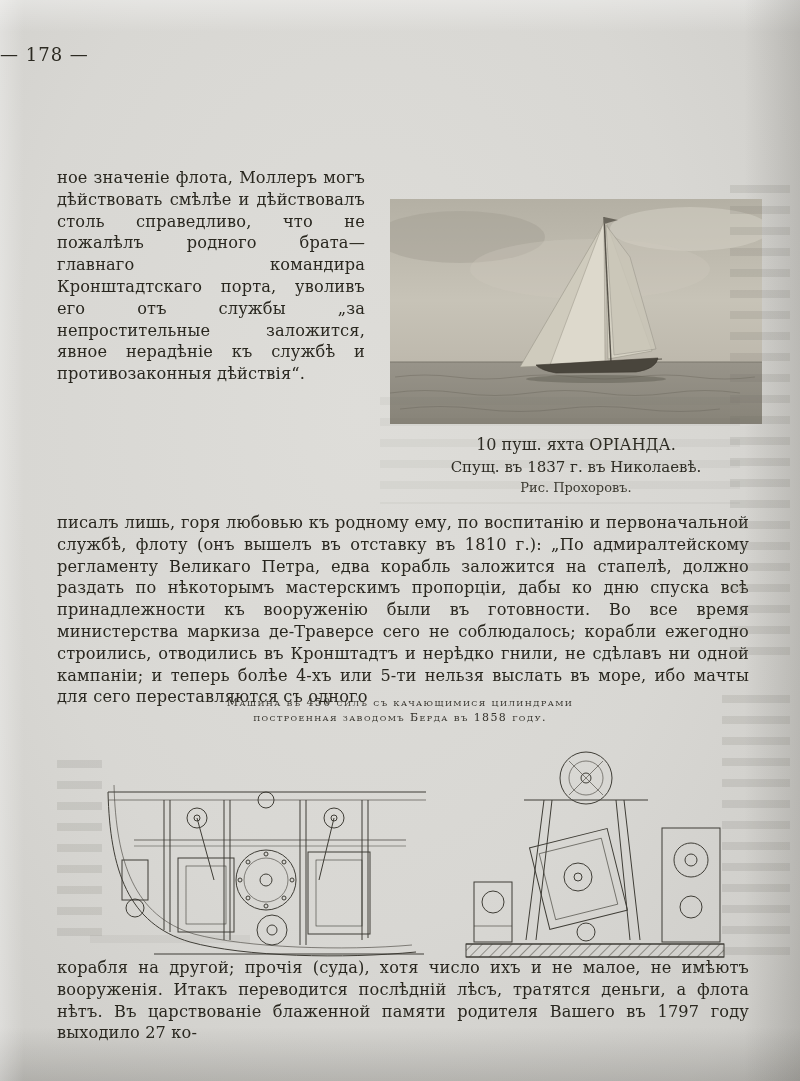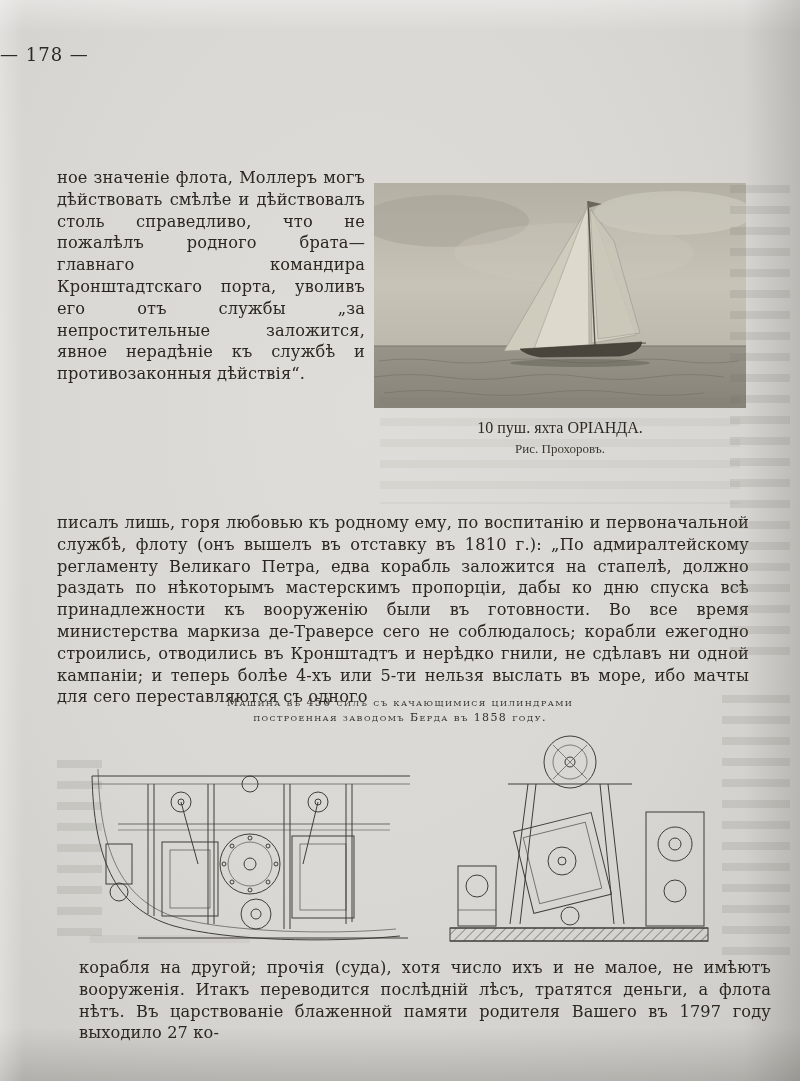--- a/index.html
+++ b/index.html
@@ -27,21 +27,21 @@
     letter-spacing:.15px;
   }
   .page-number{
     top:44px;left:0;width:800px;
     text-align:left;
     font-size:18px;letter-spacing:1px;color:#2c2a22;
   }
   .col-left{left:57px;width:308px;}
   .full{left:57px;width:692px;}
   .indent{text-indent:24px;}
-  figure{margin:0;font-family:Liberation Serif, serif;}
+  figure{margin:16px;}
   .yacht-fig{left:374px;top:183px;width:372px;text-align:center;}
   .yacht-fig svg{display:block;}
   .cap1{font-size:16px;margin-top:11px;color:#2b2921;}
   .cap2{font-size:15px;margin-top:4px;color:#2b2921;}
   .cap3{font-size:13px;margin-top:4px;color:#3a382f;}
   .engine-cap{
     left:150px;top:695px;width:500px;text-align:center;
     font-size:11px;line-height:15px;font-variant:small-caps;
     letter-spacing:1.4px;color:#33312a;
   }
@@ -94,20 +94,21 @@
       <polygon points="216,26 240,58 266,150 224,156" fill="#cac6b8" stroke="#949086" stroke-width=".6" opacity=".85"></polygon>
       <line x1="214" y1="18" x2="221" y2="163" stroke="#57534a" stroke-width="1.4"></line>
       <line x1="160" y1="166" x2="272" y2="160" stroke="#57534a" stroke-width="1.2"></line>
       <polygon points="214,18 228,21 214,25" fill="#6a665c"></polygon>
 
       <path d="M146,166 L268,159 Q266,170 246,173 L166,174 Q150,171 146,166 Z" fill="#49453c" stroke="#3c382f" stroke-width=".6"></path>
       <ellipse cx="206" cy="180" rx="70" ry="4" fill="#5c584e" opacity=".45"></ellipse>
     </svg>
     <figcaption>
       <div class="cap1">10 пуш. яхта ОРІАНДА.</div>
+      <div class="cap2">Спущ. въ 1837 г. въ Николаевѣ.</div>
       <div class="cap3">Рис. Прохоровъ.</div>
     </figcaption>
   </figure>
 
   <div class="abs para full" style="top:512px;">писалъ лишь, горя любовью къ родному ему, по воспитанію и первоначальной службѣ, флоту (онъ вышелъ въ отставку въ 1810 г.): „По адмиралтейскому регламенту Великаго Петра, едва корабль заложится на стапелѣ, должно раздать по нѣкоторымъ мастерскимъ пропорціи, дабы ко дню спуска всѣ принадлежности къ вооруженію были въ готовности. Во все время министерства маркиза де-Траверсе сего не соблюдалось; корабли ежегодно строились, отводились въ Кронштадтъ и нерѣдко гнили, не сдѣлавъ ни одной кампаніи; и теперь болѣе 4-хъ или 5-ти нельзя выслать въ море, ибо мачты для сего переставляются съ одного</div>
 
   <div class="abs engine-cap">
     <div>Машина въ 450 силъ съ качающимися цилиндрами</div>
     <div>построенная заводомъ Берда въ 1858 году.</div>
   </div>
@@ -189,21 +190,21 @@
         <circle cx="27" cy="160" r="11"></circle>
         <line x1="8" y1="184" x2="46" y2="184" stroke-width=".6"></line>
         <circle cx="120" cy="190" r="9"></circle>
         <rect x="0" y="202" width="258" height="13" fill="url(#hatch)"></rect>
         <line x1="0" y1="202" x2="258" y2="202"></line>
         <line x1="0" y1="215" x2="258" y2="215"></line>
       </g>
     </svg>
   </figure>
 
-  <div class="abs para full" style="top:957px;margin-left:22px;">корабля на другой; прочія (суда), хотя число ихъ и не малое, не имѣютъ вооруженія. Итакъ переводится послѣдній лѣсъ, тратятся деньги, а флота нѣтъ. Въ царствованіе блаженной памяти родителя Вашего въ 1797 году выходило 27 ко-</div>
+  <div class="abs para full" style="top:957px;">корабля на другой; прочія (суда), хотя число ихъ и не малое, не имѣютъ вооруженія. Итакъ переводится послѣдній лѣсъ, тратятся деньги, а флота нѣтъ. Въ царствованіе блаженной памяти родителя Вашего въ 1797 году выходило 27 ко-</div>
 
   <div class="bleed" style="left:730px;top:180px;width:60px;height:480px;"></div>
   <div class="bleed" style="left:380px;top:392px;width:360px;height:112px;opacity:.45;"></div>
   <div class="bleed" style="left:57px;top:755px;width:45px;height:190px;"></div>
   <div class="bleed" style="left:722px;top:690px;width:68px;height:270px;"></div>
   <div class="bleed" style="left:90px;top:930px;width:160px;height:24px;opacity:.5;"></div>
 
 </div>
 
 </body></html>

